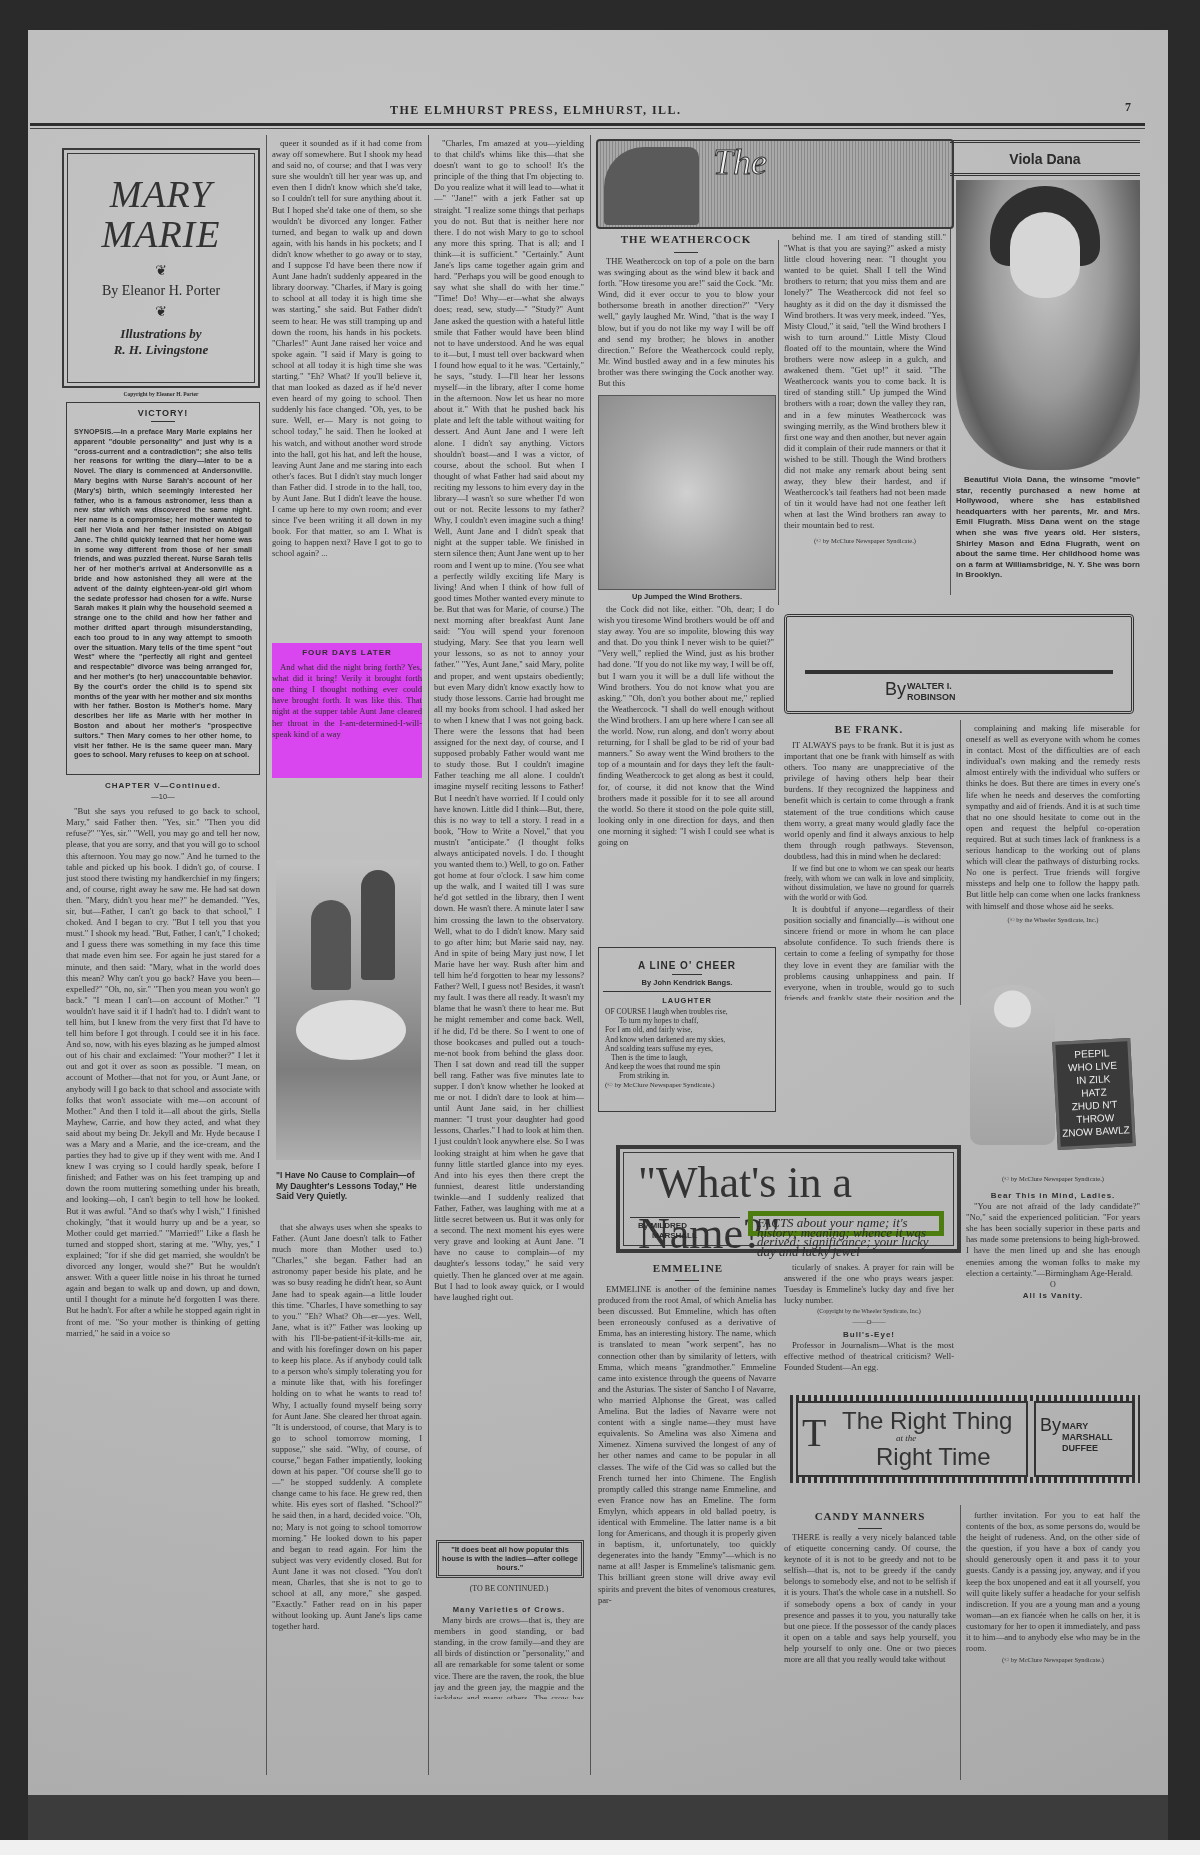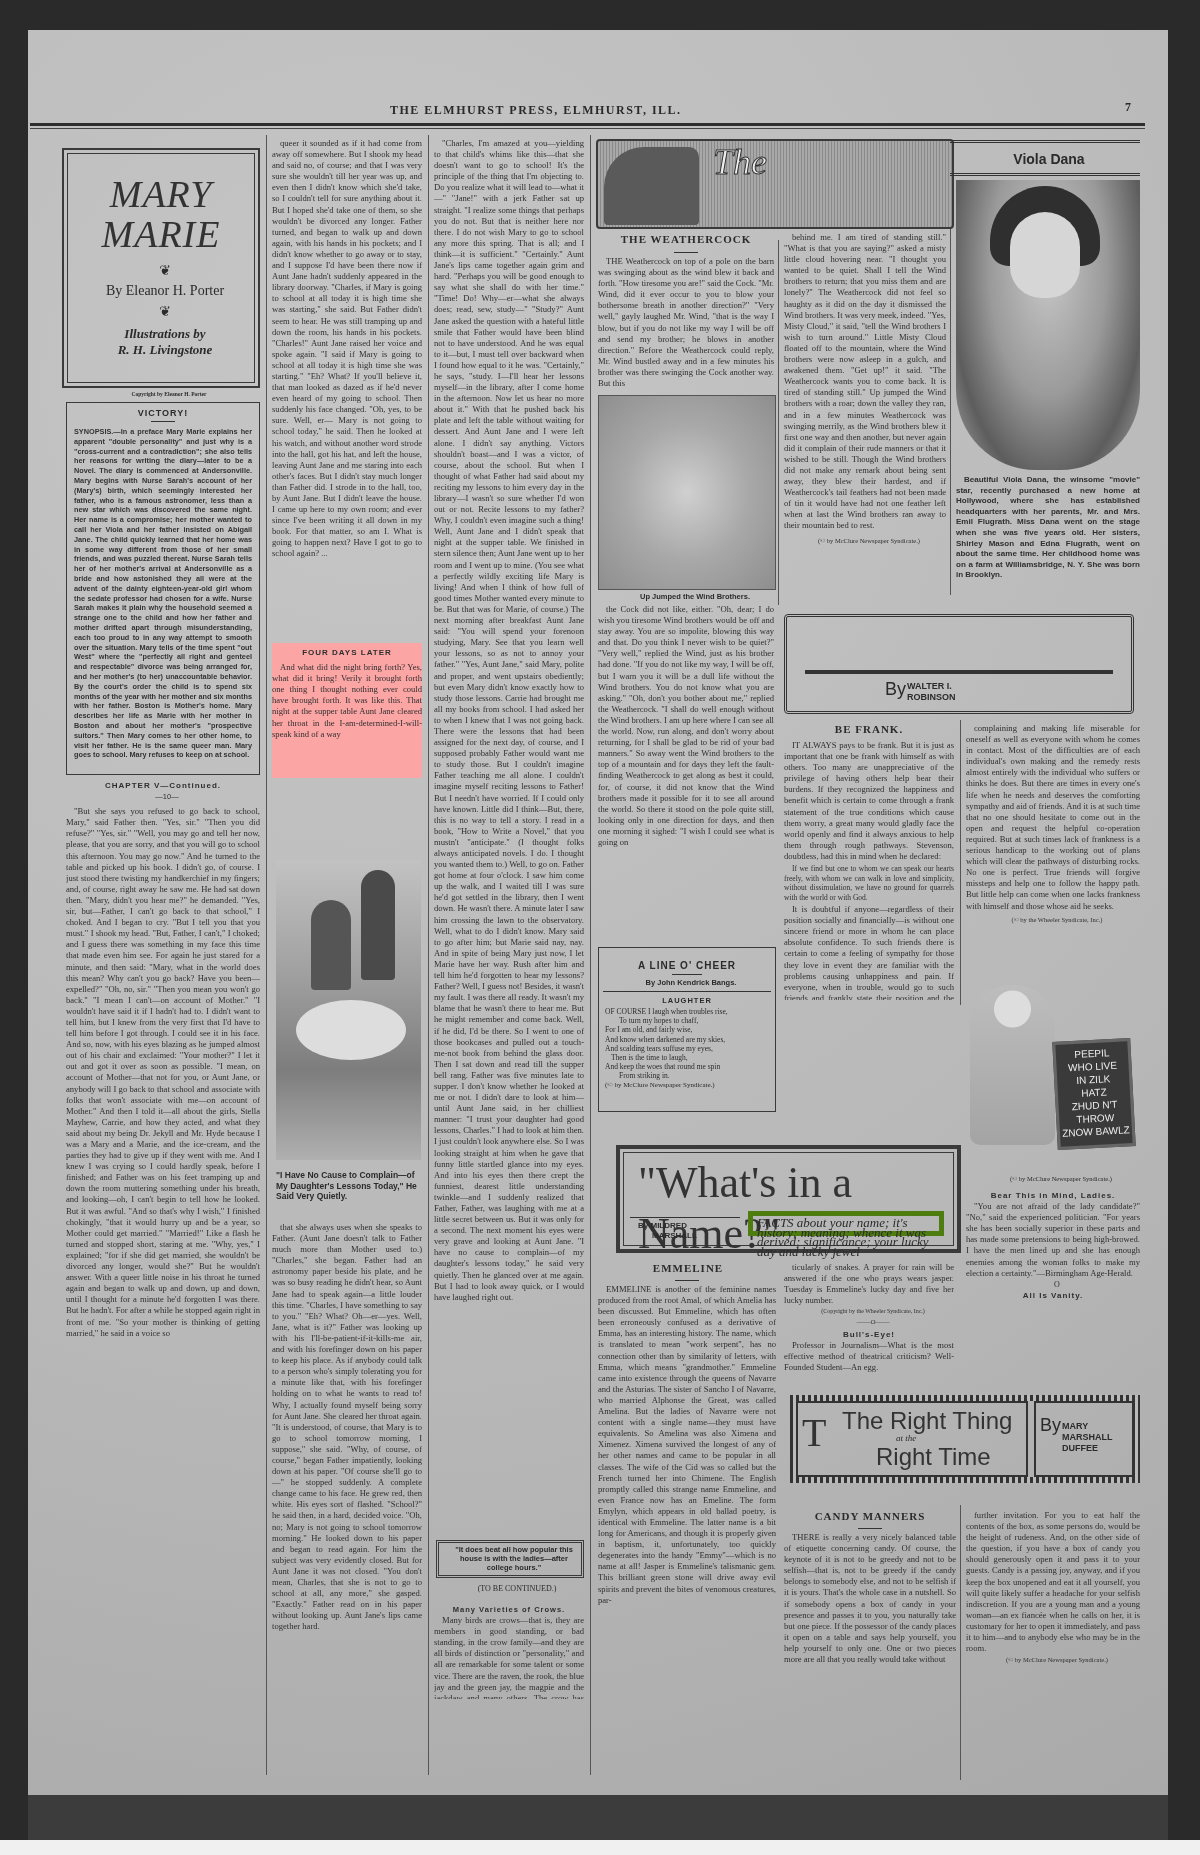--- a/index.html
+++ b/index.html
@@ -18,21 +18,21 @@
   }
   .page-num { position: absolute; left: 1125px; top: 100px; font-size: 12px; font-weight: bold; }
   .head-rule { position: absolute; left: 30px; top: 123px; width: 1115px; height: 3px; background: #2e2e2e; }
   .head-rule2 { position: absolute; left: 30px; top: 128px; width: 1115px; height: 1px; background: #444; }
   .col-rule { position: absolute; width: 1px; background: #555; }
   .col { position: absolute; font-size: 8.6px; line-height: 11.1px; text-align: justify; color: #2f2f2f; overflow: hidden; }
   .col p { text-indent: 8px; margin-bottom: 0; }
   .box { position: absolute; border: 2px solid #3a3a3a; }
   .box-inner { position: absolute; border: 1px solid #3a3a3a; }
   .title-mary { font-family: "Liberation Serif", serif; font-style: italic; font-size: 38px; line-height: 40px; text-align: center; color: #333; letter-spacing: 1px; }
-  .center { text-align: center; margin-left: 8px; }
+  .center { text-align: center; }
   .hd { font-weight: bold; text-align: center; letter-spacing: 1px; }
   .sans { font-family: "Liberation Sans", sans-serif; }
   .small { font-size: 7px; }
   .illus { position: absolute; background: #9e9e9e; border: 1px solid #555; }
   .caption { font-family: "Liberation Sans", sans-serif; font-weight: bold; font-size: 8.5px; line-height: 10.5px; }
   .banner-sandman { position: absolute; left: 596px; top: 139px; width: 358px; height: 90px; border: 2px solid #3a3a3a; border-radius: 4px;
     background: repeating-linear-gradient(90deg, #a8a8a8 0 2px, #8a8a8a 2px 3px); }
   .sandman-the { position: absolute; left: 115px; top: 0px; font-family: "Liberation Serif", serif; font-style: italic; font-size: 36px; color: #eee; -webkit-text-stroke: 1px #333; }
   .sandman-title { position: absolute; left: 110px; top: 38px; font-family: "Liberation Sans", sans-serif; font-size: 38px; letter-spacing: -1px; color: #e8e8e8; -webkit-text-stroke: 1.2px #333; }
   .sandman-fig { position: absolute; left: 6px; top: 6px; width: 95px; height: 78px; background: #5a5a5a; border-radius: 40px 10px 4px 4px; }
@@ -92,21 +92,21 @@
 
 <div class="col" style="left:66px;top:780px;width:194px">
   <div class="hd sans" style="font-size:8px">CHAPTER V—Continued.</div>
   <div class="center sans" style="font-size:7.5px;margin-bottom:4px">—10—</div>
   <p>"But she says you refused to go back to school, Mary," said Father then. "Yes, sir." "Then you did refuse?" "Yes, sir." "Well, you may go and tell her now, please, that you are sorry, and that you will go to school this afternoon. You may go now." And he turned to the table and picked up his book. I didn't go, of course. I just stood there twisting my handkerchief in my fingers; and, of course, right away he saw me. He had sat down then. "Mary, didn't you hear me?" he demanded. "Yes, sir, but—Father, I can't go back to that school," I choked. And I began to cry. "But I tell you that you must." I shook my head. "But, Father, I can't," I choked; and I guess there was something in my face this time that made even him see. For again he just stared for a minute, and then said: "Mary, what in the world does this mean? Why can't you go back? Have you been—expelled?" "Oh, no, sir." "Then you mean you won't go back." "I mean I can't—on account of Mother." "I wouldn't have said it if I hadn't had to. I didn't want to tell him, but I knew from the very first that I'd have to tell him before I got through. I could see it in his face. And so, now, with his eyes blazing as he jumped almost out of his chair and exclaimed: "Your mother?" I let it out and got it over as soon as possible. "I mean, on account of Mother—that not for you, or Aunt Jane, or anybody will I go back to that school and associate with folks that won't associate with me—on account of Mother." And then I told it—all about the girls, Stella Mayhew, Carrie, and how they acted, and what they said about my being Dr. Jekyll and Mr. Hyde because I was a Mary and a Marie, and the ice-cream, and the parties they had to give up if they went with me. And I knew I was crying so I could hardly speak, before I finished; and Father was on his feet tramping up and down the room muttering something under his breath, and looking—oh, I can't begin to tell how he looked. But it was awful. "And so that's why I wish," I finished chokingly, "that it would hurry up and be a year, so Mother could get married." "Married!" Like a flash he turned and stopped short, staring at me. "Why, yes," I explained; "for if she did get married, she wouldn't be divorced any longer, would she?" But he wouldn't answer. With a queer little noise in his throat he turned again and began to walk up and down, up and down, until I thought for a minute he'd forgotten I was there. But he hadn't. For after a while he stopped again right in front of me. "So your mother is thinking of getting married," he said in a voice so</p>
 </div>
 
 <div class="col" style="left:272px;top:138px;width:150px;height:623px">
   <p>queer it sounded as if it had come from away off somewhere. But I shook my head and said no, of course; and that I was very sure she wouldn't till her year was up, and even then I didn't know which she'd take, so I couldn't tell for sure anything about it. But I hoped she'd take one of them, so she wouldn't be divorced any longer. Father turned, and began to walk up and down again, with his hands in his pockets; and I didn't know whether to go away or to stay, and I suppose I'd have been there now if Aunt Jane hadn't suddenly appeared in the library doorway. "Charles, if Mary is going to school at all today it is high time she was starting," she said. But Father didn't seem to hear. He was still tramping up and down the room, his hands in his pockets. "Charles!" Aunt Jane raised her voice and spoke again. "I said if Mary is going to school at all today it is high time she was starting." "Eh? What? If you'll believe it, that man looked as dazed as if he'd never even heard of my going to school. Then suddenly his face changed. "Oh, yes, to be sure. Well, er— Mary is not going to school today," he said. Then he looked at his watch, and without another word strode into the hall, got his hat, and left the house, leaving Aunt Jane and me staring into each other's faces. But I didn't stay much longer than Father did. I strode in to the hall, too, by Aunt Jane. But I didn't leave the house. I came up here to my own room; and ever since I've been writing it all down in my book. For that matter, so am I. What is going to happen next? Have I got to go to school again? ...</p>
 </div>
-<div class="col" style="left:272px;top:643px;width:150px;height:135px;background:#fca5a5">
+<div class="col" style="left:272px;top:643px;width:150px;height:135px;background:#d946ef">
   <div class="hd sans" style="font-size:8px;margin:4px 0">FOUR DAYS LATER</div>
   <p>And what did the night bring forth? Yes, what did it bring! Verily it brought forth one thing I thought nothing ever could have brought forth. It was like this. That night at the supper table Aunt Jane cleared her throat in the I-am-determined-I-will-speak kind of a way</p>
 </div>
 <div class="illus" style="left:276px;top:860px;width:145px;height:300px;background:linear-gradient(180deg,#c2c2c2 0%,#9e9e9e 40%,#7d7d7d 70%,#b0b0b0 100%);border:none">
   <div style="position:absolute;left:35px;top:40px;width:40px;height:90px;background:#555;border-radius:20px 20px 4px 4px"></div>
   <div style="position:absolute;left:85px;top:10px;width:34px;height:110px;background:#4a4a4a;border-radius:18px 18px 4px 4px"></div>
   <div style="position:absolute;left:20px;top:140px;width:110px;height:60px;background:#ddd;border-radius:50%"></div>
 </div>
 <div class="caption" style="position:absolute;left:276px;top:1170px;width:148px">"I Have No Cause to Complain—of My Daughter's Lessons Today," He Said Very Quietly.</div>
 <div class="col" style="left:272px;top:1222px;width:150px;height:555px">

